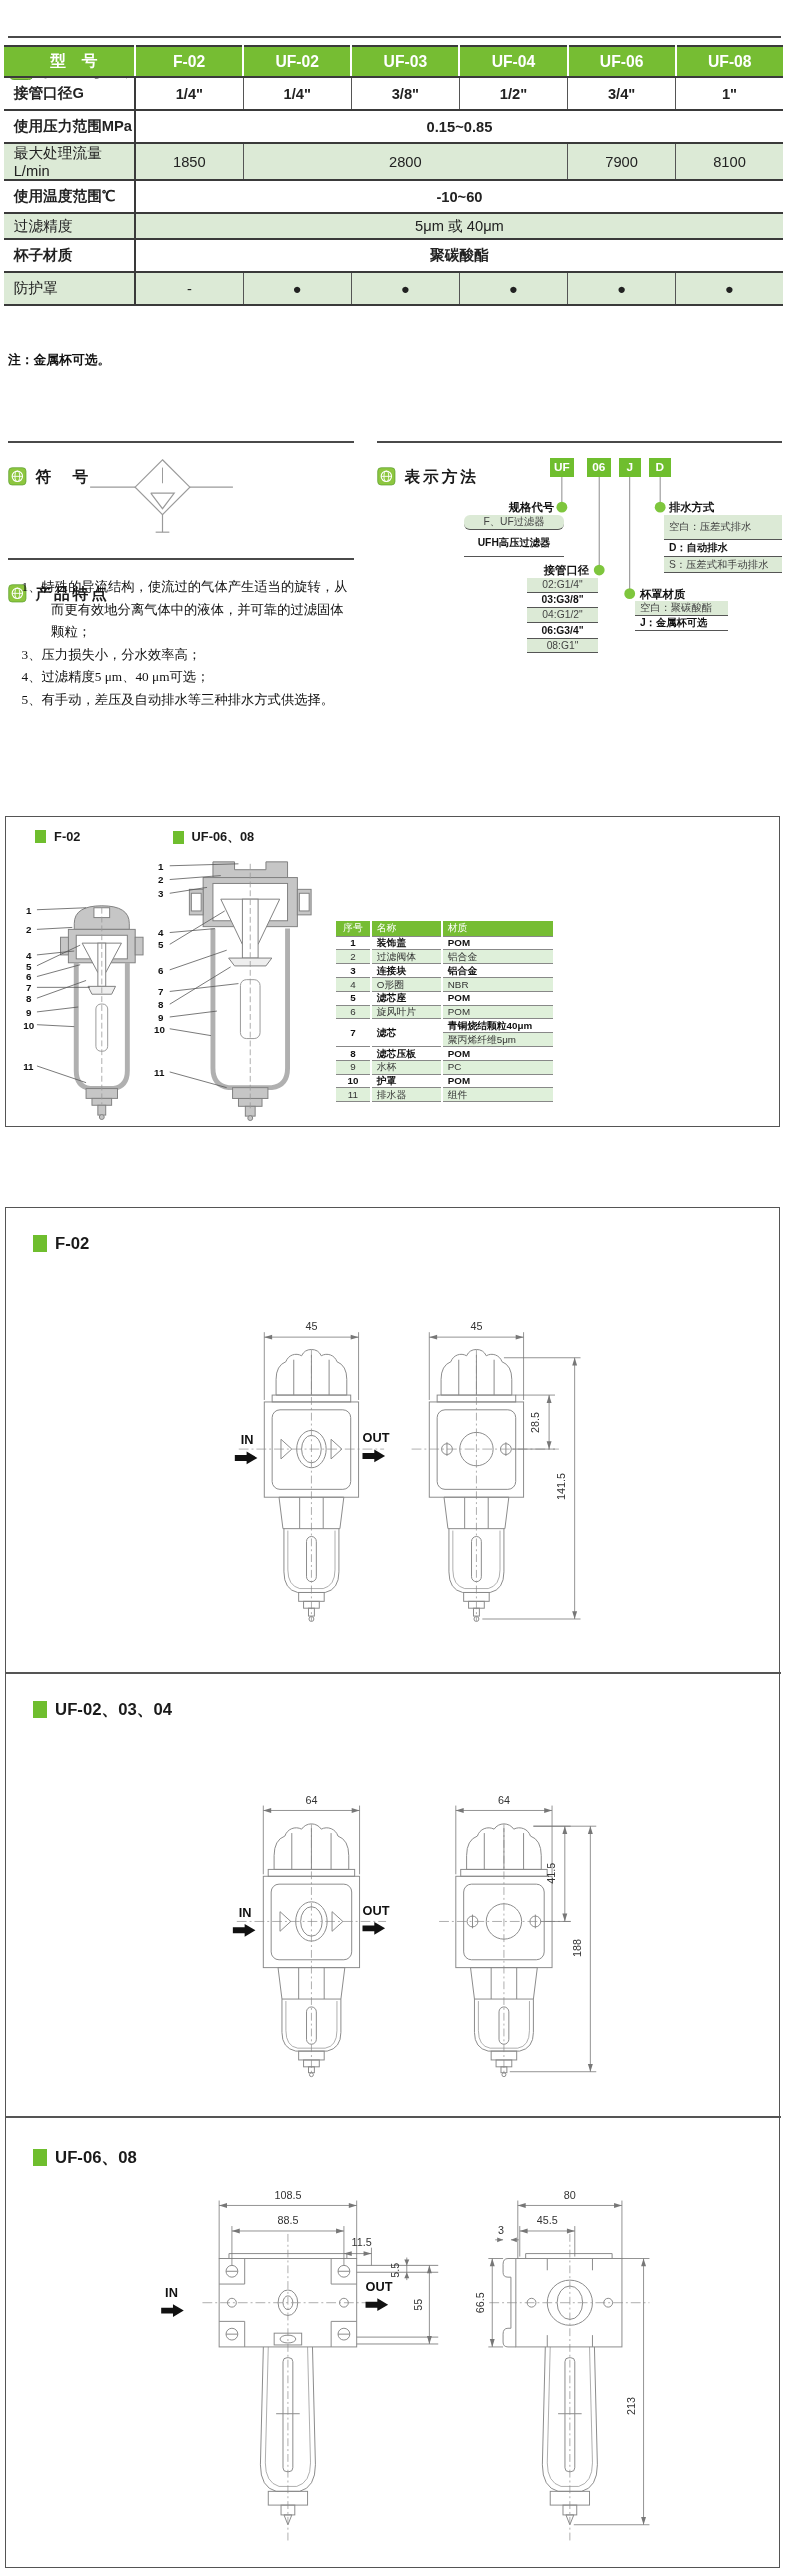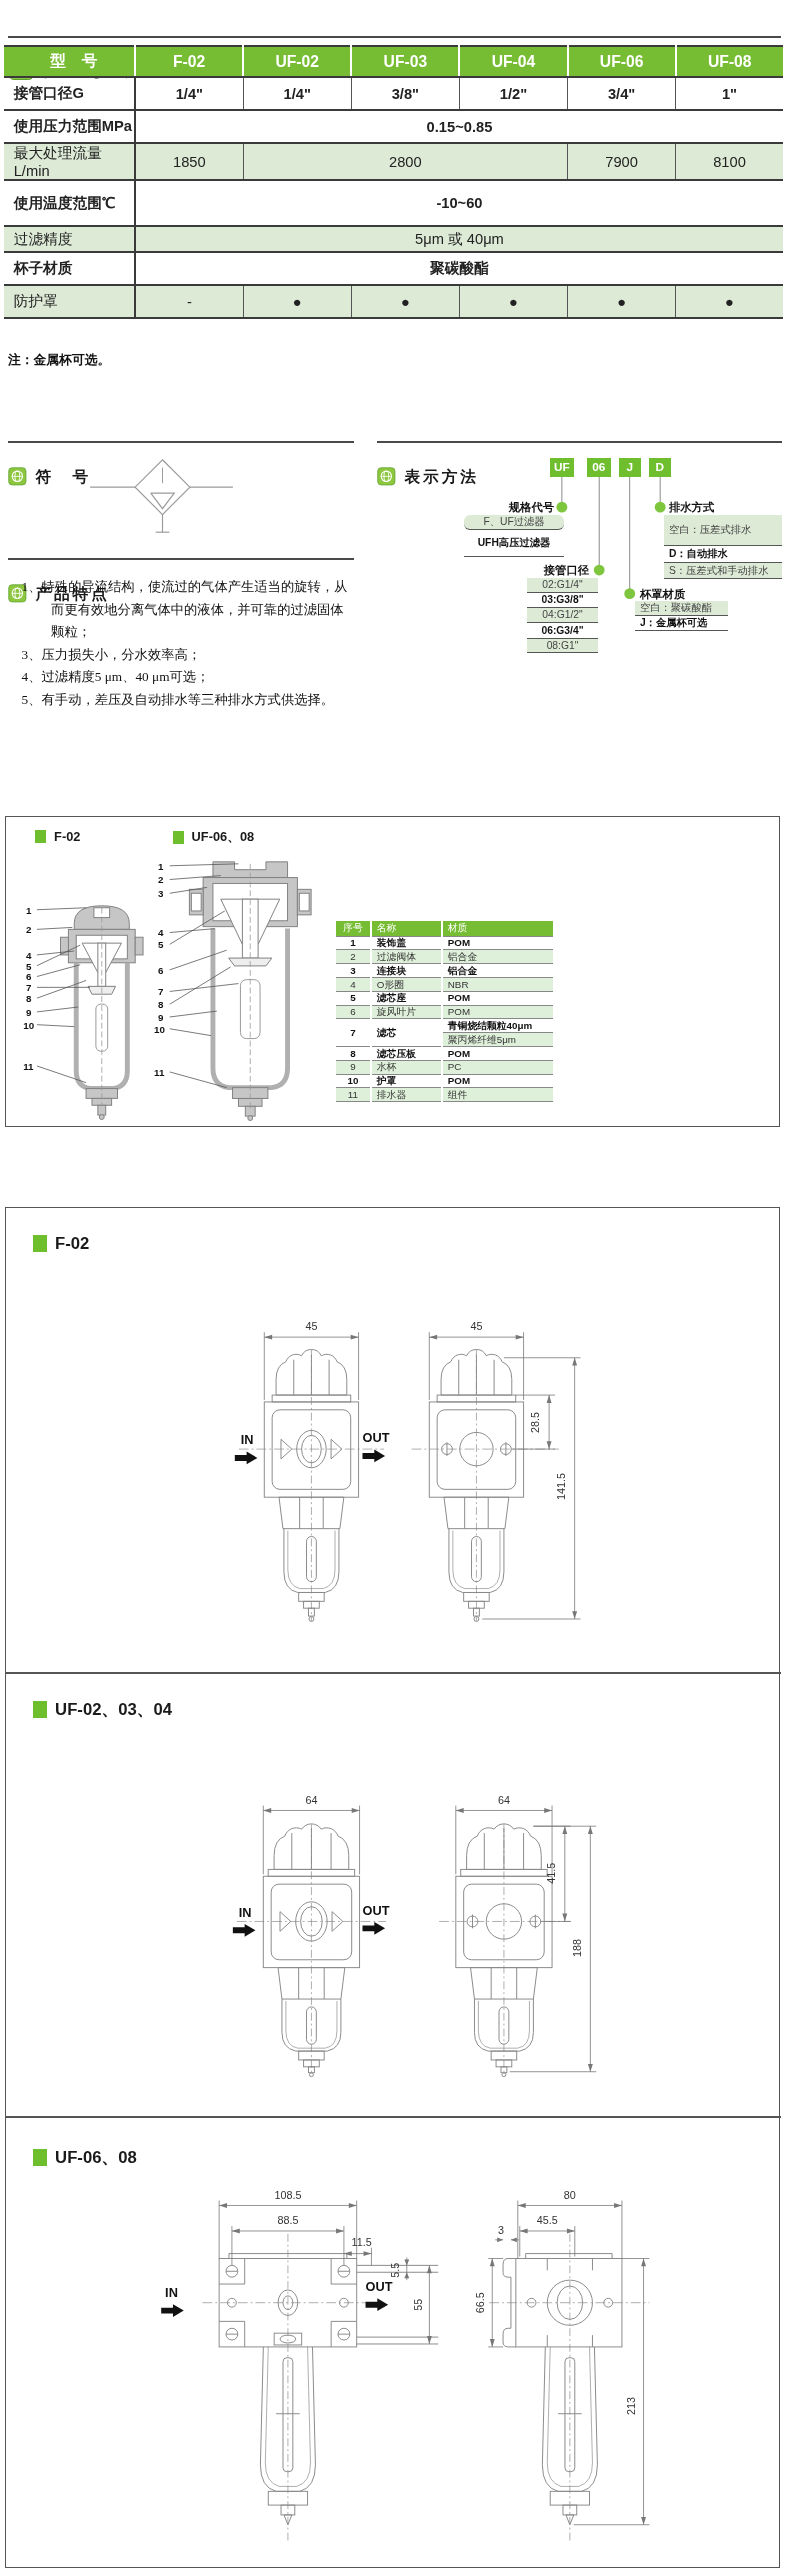--- a/index.html
+++ b/index.html
@@ -100,21 +100,21 @@
     <td class="lbl b">使用压力范围MPa</td>
     <td colspan="6" class="b">0.15~0.85</td>
   </tr>
   <tr class="grow" style="height:33px">
     <td class="lbl">最大处理流量L/min</td>
     <td class="sep">1850</td>
     <td colspan="3" class="sep">2800</td>
     <td class="sep">7900</td>
     <td>8100</td>
   </tr>
-  <tr style="height:46px">
+  <tr style="height:33px">
     <td class="lbl b">使用温度范围℃</td>
     <td colspan="6" class="b">-10~60</td>
   </tr>
   <tr class="grow" style="height:26px">
     <td class="lbl">过滤精度</td>
     <td colspan="6">5μm 或 40μm</td>
   </tr>
   <tr style="height:33px">
     <td class="lbl b">杯子材质</td>
     <td colspan="6" class="b">聚碳酸酯</td>
@@ -191,21 +191,21 @@
   <div class="codebox" style="left:268px;top:7.9px;width:21.6px;height:18.7px;">D</div>
 
   <div class="codelbl" style="left:114px;top:50px;width:59px;text-align:right;">规格代号</div>
   <div class="abs" style="left:83px;top:65px;width:100px;">
     <div class="opt gr" style="height:14.7px;border-radius:6px;">F、UF过滤器</div>
     <div class="opt wh" style="height:27px;">UFH高压过滤器</div>
   </div>
 
   <div class="codelbl" style="left:288px;top:50px;">排水方式</div>
   <div class="abs" style="left:283px;top:65px;width:118px;">
-    <div class="opt gr lft" style="height:31px;">空白：压差式排水</div>
+    <div class="opt gr lft" style="height:25px;">空白：压差式排水</div>
     <div class="opt wh lft" style="height:16.7px;">D：自动排水</div>
     <div class="opt gr lft" style="height:16.7px;">S：压差式和手动排水</div>
   </div>
 
   <div class="codelbl" style="left:147px;top:113px;width:61px;text-align:right;">接管口径</div>
   <div class="abs" style="left:146px;top:128px;width:71px;">
     <div class="opt gr" style="height:14.7px;">02:G1/4"</div>
     <div class="opt wh" style="height:15.7px;">03:G3/8"</div>
     <div class="opt gr" style="height:14.7px;">04:G1/2"</div>
     <div class="opt wh" style="height:15.7px;">06:G3/4"</div>

